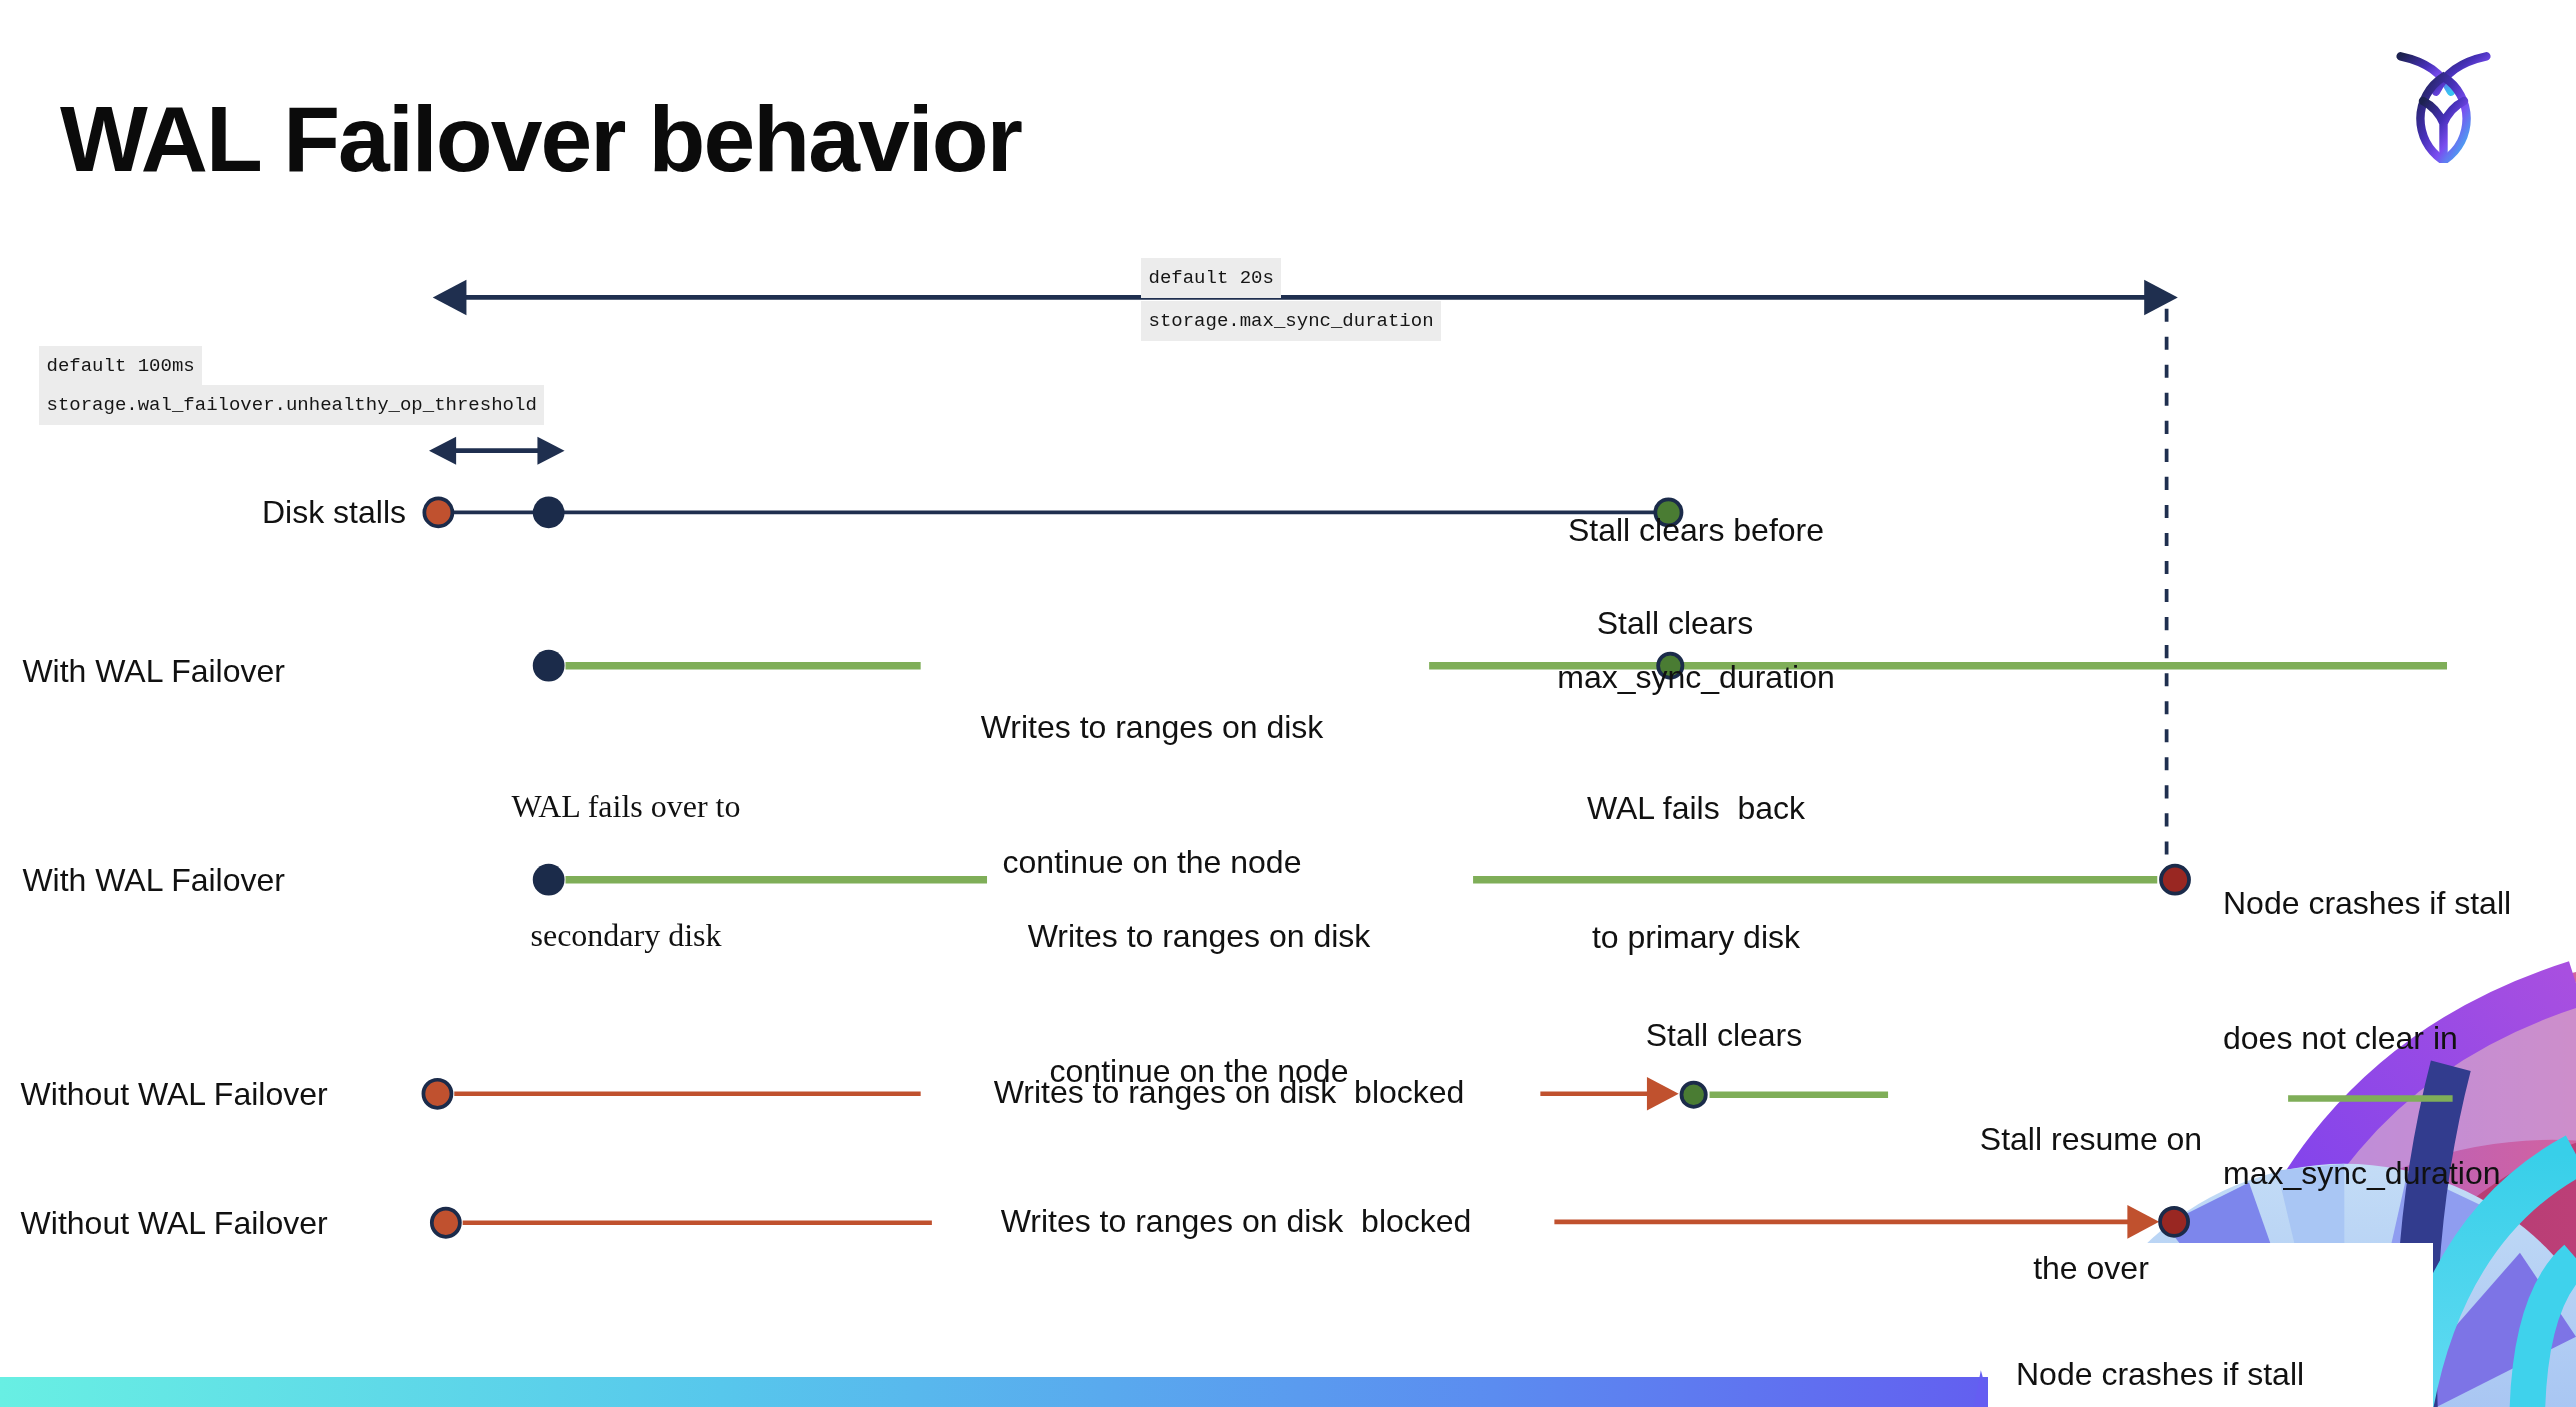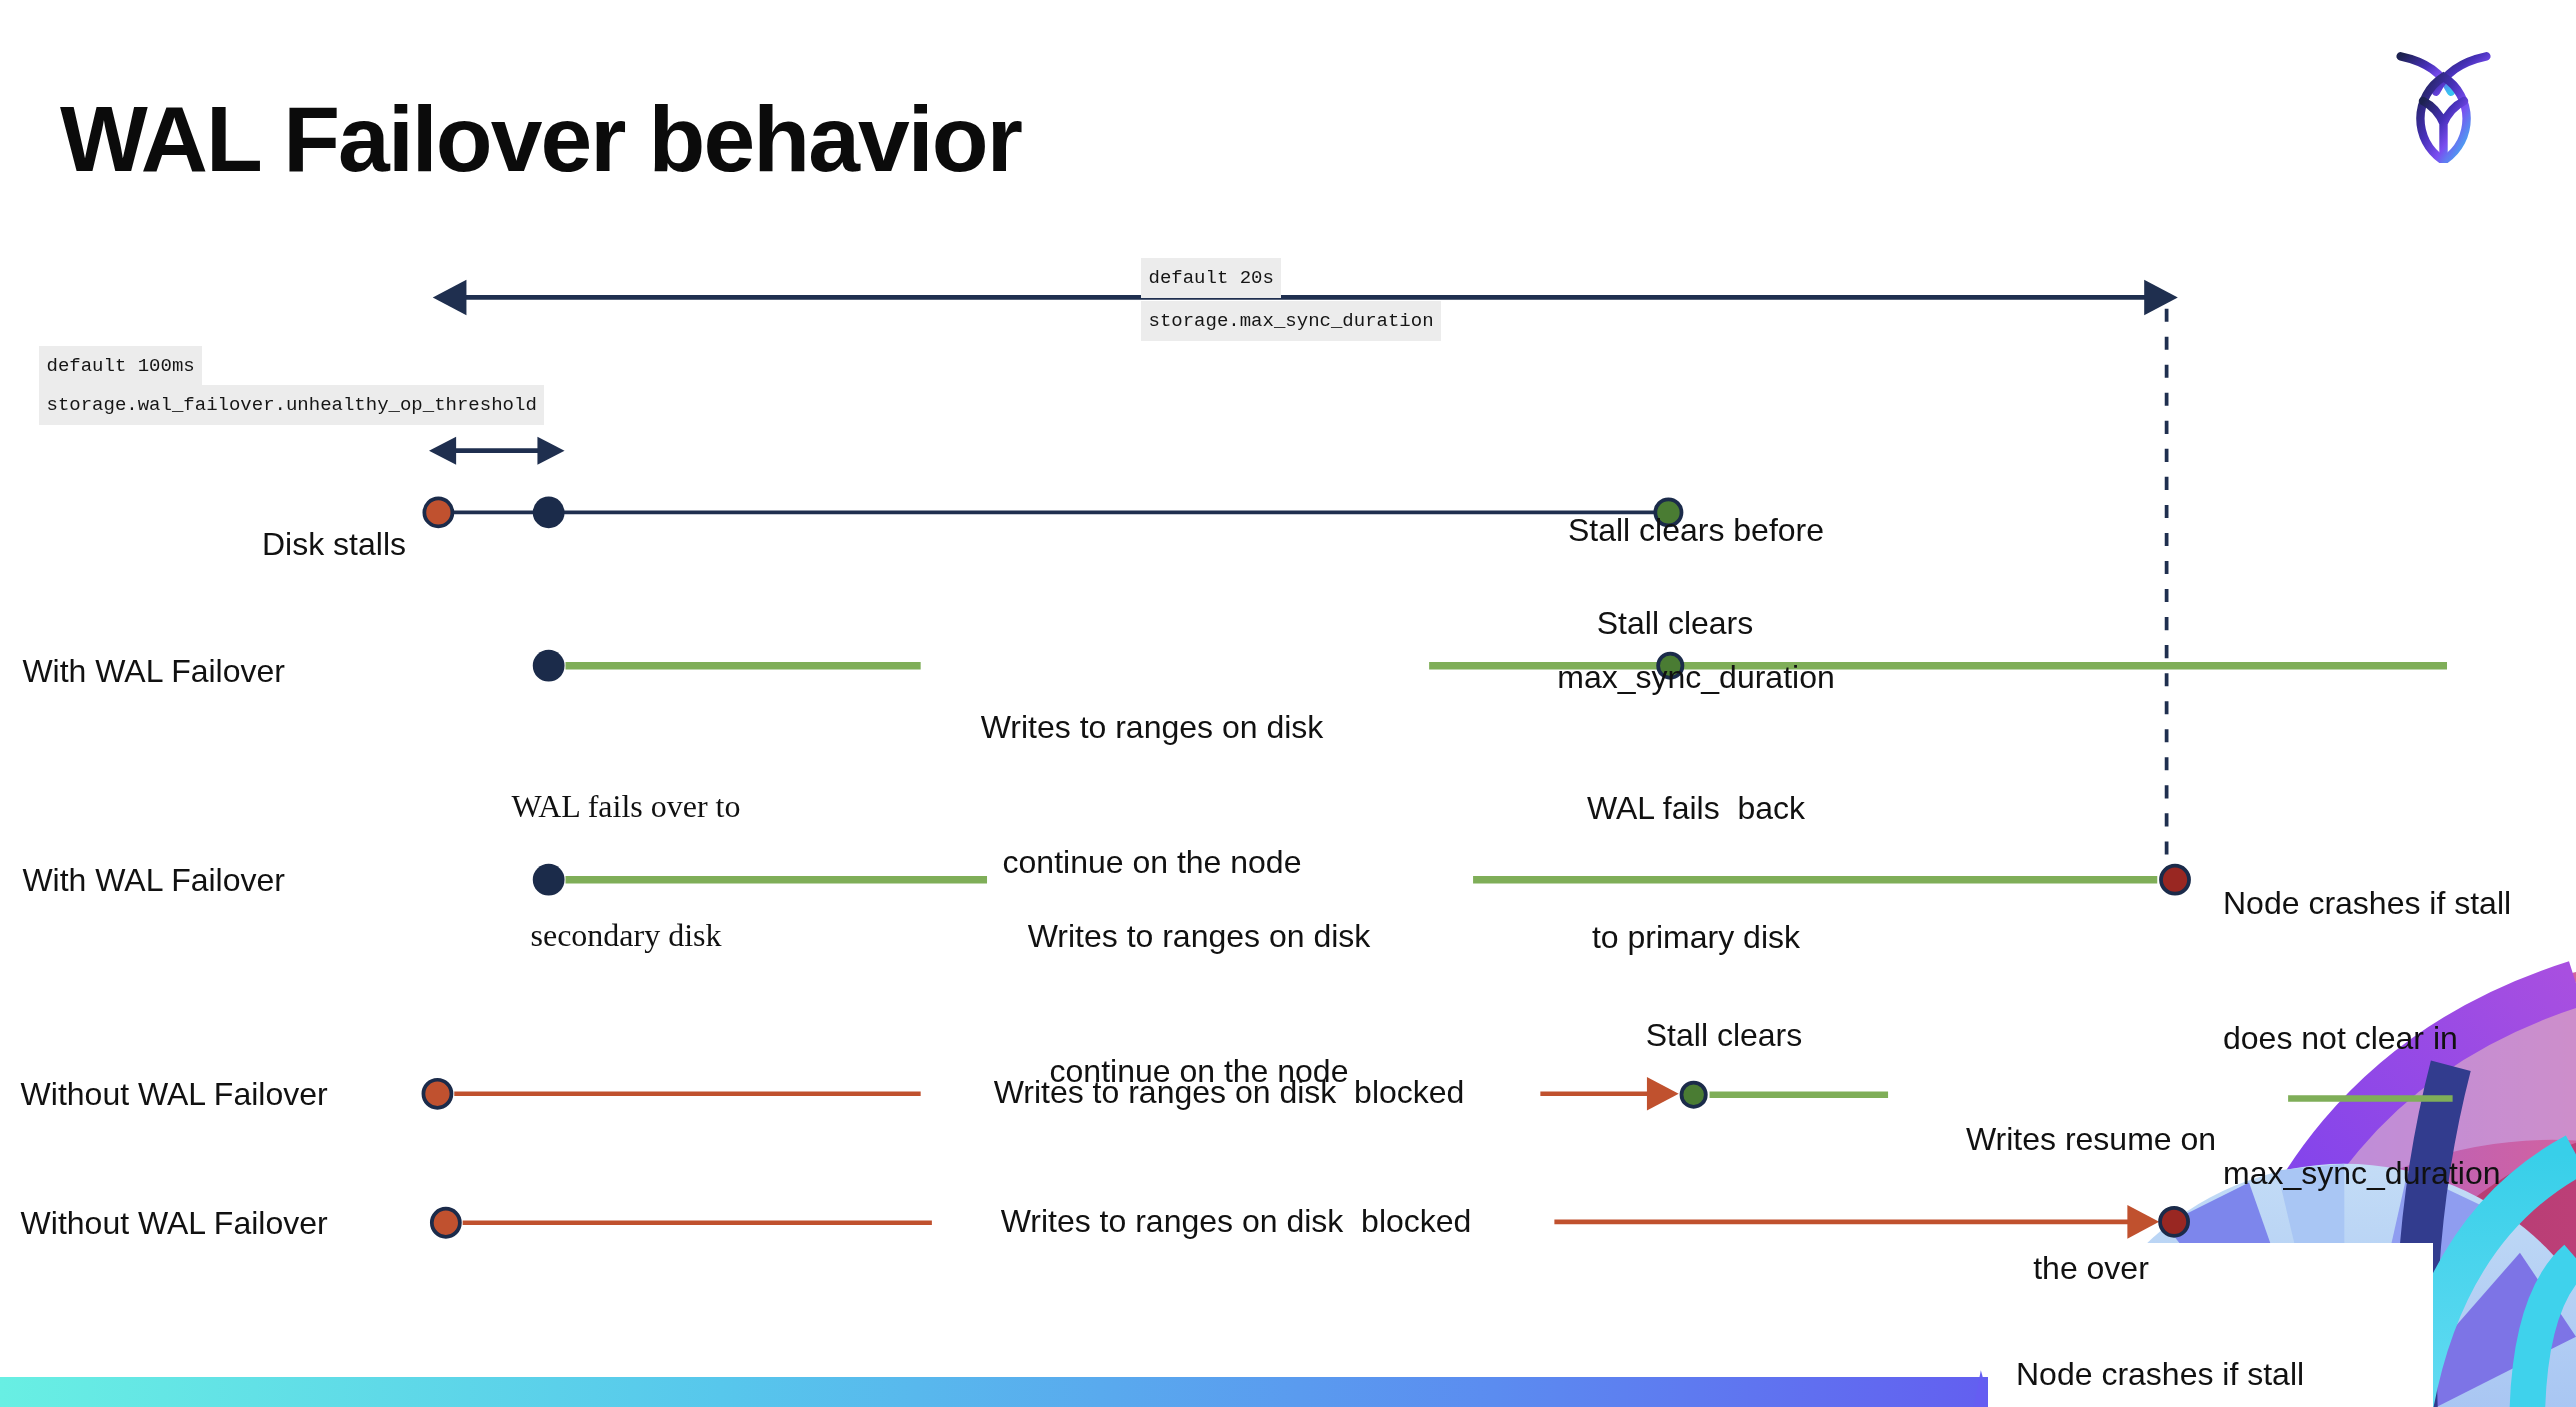--- a/index.html
+++ b/index.html
@@ -3,21 +3,21 @@
 <meta charset="utf-8">
 <style>
   html,body{margin:0;padding:0;background:#ffffff;}
   .slide{position:relative;width:2576px;height:1408px;background:#ffffff;overflow:hidden;
          font-family:"Liberation Sans","DejaVu Sans",sans-serif;color:#111;}
   .title{position:absolute;left:60px;top:24px;font-size:93px;font-weight:800;letter-spacing:-1.9px;color:#0b0b0b;white-space:pre;}
   .code{position:absolute;font-family:"Liberation Mono","DejaVu Sans Mono",monospace;font-size:19px;line-height:36px;
         background:#ececec;color:#151515;padding:1.9px 7.5px;white-space:pre;}
   .lbl{position:absolute;font-size:32px;line-height:39px;color:#111;white-space:pre;}
   .row-lbl{transform:translateY(-50%);}
-  .right-lbl{transform:translate(-100%,-50%);margin-top:32px;}
+  .right-lbl{transform:translate(-100%,-50%);}
   .cblock{transform:translateX(-50%);text-align:center;}
   .single{transform:translate(-50%,-50%);}
   .note-lines{line-height:45px;}
   .svg-layer{position:absolute;left:0;top:0;width:2576px;height:1408px;}
   .bottom-bar{position:absolute;left:0;top:1377px;width:2576px;height:31px;
     background:linear-gradient(90deg,#68efe3 0%,#57c7ec 28%,#5b8cf0 58%,#635df0 78%,#7a53ea 100%);}
   .art{position:absolute;left:1922px;top:916px;width:654px;height:492px;}
   .white-box{position:absolute;left:1988px;top:1243px;width:445px;height:165px;background:#ffffff;}
   .logo{position:absolute;left:2395px;top:41px;width:97px;height:122px;}
 </style>
@@ -174,21 +174,21 @@
     <div>Node crashes if stall</div>
     <div>does not clear in</div>
     <div>max_sync_duration</div>
   </div>
 
   <div class="lbl single" style="left:1229px;top:1092px;">Writes to ranges on disk  blocked</div>
 
   <div class="lbl single" style="left:1724px;top:1035px;">Stall clears</div>
 
   <div class="lbl cblock" style="left:2091px;top:1032px;line-height:43px;">
-    <div>Writes resume on</div>
+    <div>Stall resume on</div>
     <div>the over</div>
   </div>
 
   <div class="lbl single" style="left:1236px;top:1221px;">Writes to ranges on disk  blocked</div>
 
   <div class="lbl" style="left:2016px;top:1264px;line-height:44px;">
     <div>Node crashes if stall</div>
     
     
   </div>

